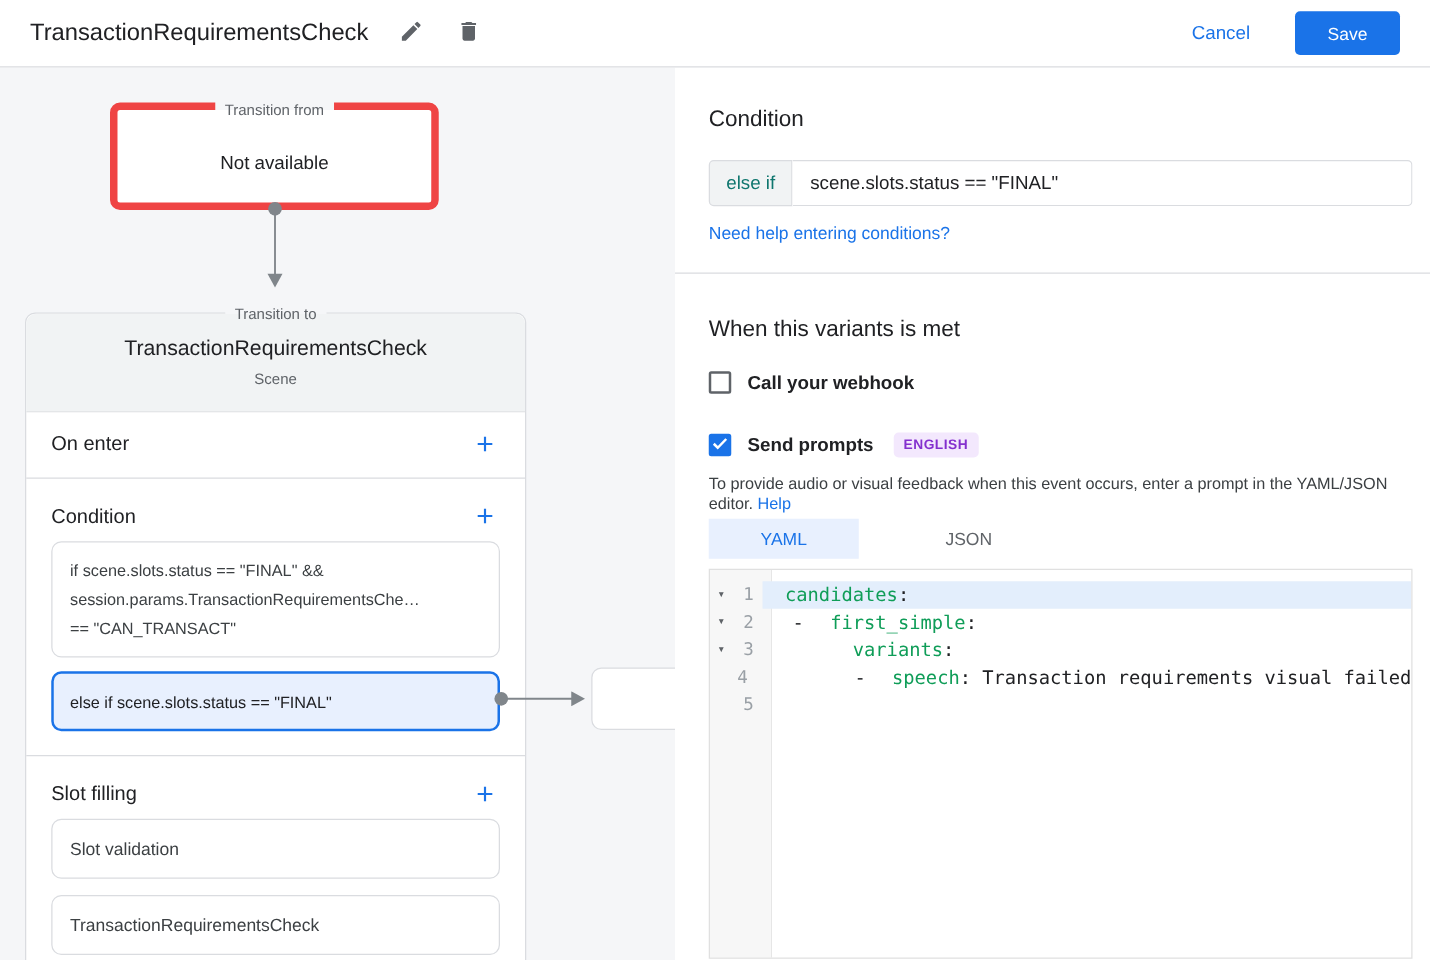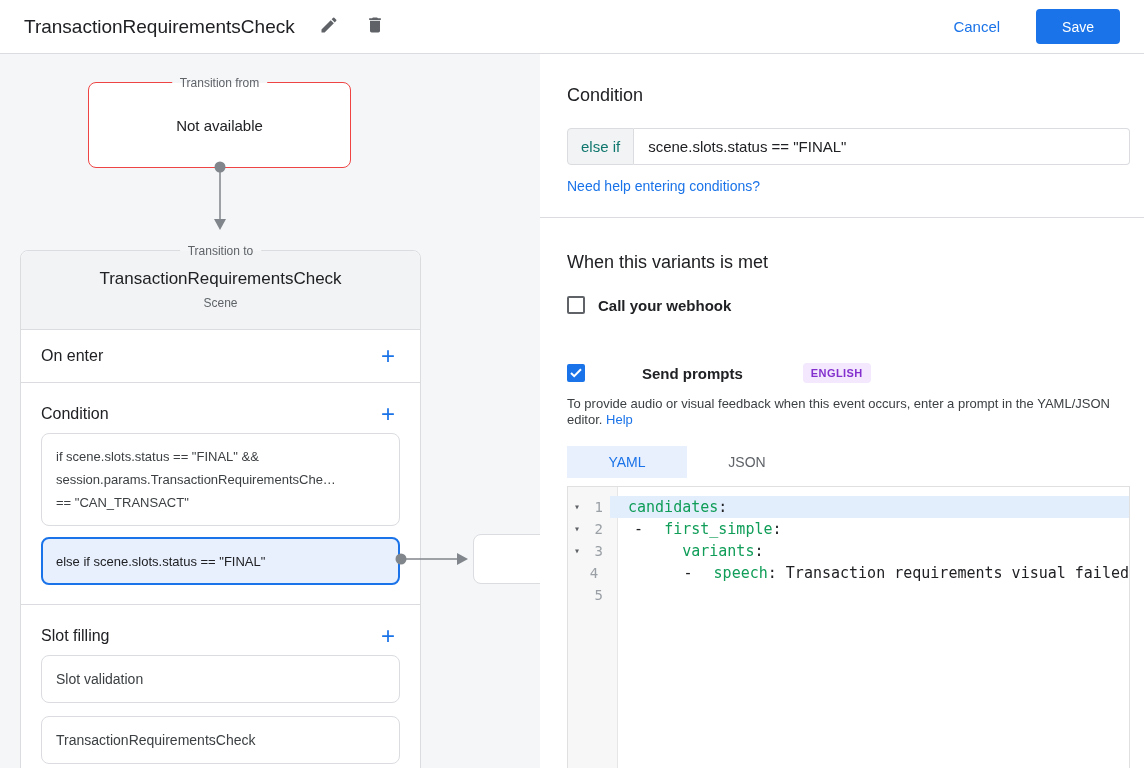--- a/index.html
+++ b/index.html
@@ -19,21 +19,21 @@
                 font-family:inherit; cursor:pointer; margin-right:36px; }
   .save-btn { background:#1a73e8; color:#fff; border:none; border-radius:4px; height:35px; padding:0 26px;
               font-size:14px; font-weight:500; font-family:inherit; cursor:pointer; }
 
   
   .canvas { position:absolute; left:0; top:54px; width:540px; height:714px; background:#f5f6f8; overflow:hidden; }
 
   .flow-legend { position:absolute; top:-9px; left:50%; transform:translateX(-50%); padding:0 8px;
                  font-size:12px; color:#5f6368; white-space:nowrap; line-height:18px; }
   .tf-box { position:absolute; left:88px; top:28px; width:263px; height:86px; background:#fff;
-            border:1px solid #ef4444; border-radius:8px; }
+            border:6px solid #ef4444; border-radius:8px; }
   .tf-box .flow-legend { background:linear-gradient(#f5f6f8 0 50%, #ffffff 50% 100%); }
   .tf-value { position:absolute; left:0; right:0; top:34px; text-align:center; font-size:15px; color:#202124; }
 
   .flow-arrow { position:absolute; }
   .flow-arrow circle { fill:#80868b; }
   .flow-arrow line { stroke:#80868b; stroke-width:1.5; }
   .flow-arrow polygon { fill:#80868b; }
 
   .scene-card { position:absolute; left:20px; top:196px; width:401px; height:580px; background:#fff;
                 border:1px solid #dadce0; border-radius:8px; }
@@ -77,32 +77,32 @@
                 font-size:15px; color:#202124; padding:0 14px; font-family:inherit; outline:none; background:#fff; }
 
   .help-link { display:inline-block; margin-top:13px; font-size:14px; color:#1a73e8; text-decoration:none; }
 
   .panel-divider { height:1px; background:#dadce0; margin:22px -14px 0 -27px; }
 
   .when-heading { margin-top:33px; font-size:18px; font-weight:400; color:#202124; line-height:22px; }
 
   .check-row { display:flex; align-items:center; }
   .check-row.webhook { margin-top:23px; }
-  .check-row.prompts { margin-top:49px;gap:44px; }
+  .check-row.prompts { margin-top:31px; }
   .checkbox { width:18px; height:18px; border:2px solid #5f6368; border-radius:2px; background:#fff; cursor:pointer; }
   .checkbox.checked { background:#1a73e8; border-color:#1a73e8; display:flex; align-items:center; justify-content:center; }
   .checkbox.checked svg { stroke:#fff; }
   .check-label { margin-left:13px; font-size:15px; font-weight:700; color:#202124; }
   .lang-badge { margin-left:16px; background:#f3e8fd; color:#8430ce; font-size:11px; font-weight:700;
                 letter-spacing:0.4px; padding:4px 8px; border-radius:4px; }
 
   .desc { margin-top:13px; font-size:13px; line-height:16px; color:#3c4043; max-width:566px; }
   .desc a { color:#1a73e8; text-decoration:none; }
 
-  .tabs { display:flex; margin-top:18px; }
+  .tabs { display:flex; margin-top:4px;gap:28px; }
   .tab { width:120px; height:32px; display:flex; align-items:center; justify-content:center;
          font-size:14px; font-weight:500; color:#5f6368; cursor:pointer; }
   .tab.active { background:#e8f0fe; color:#1a73e8; }
 
   .editor { margin-top:8px; border:1px solid #e0e0e0; height:312px; overflow:hidden;
             background:linear-gradient(to right, #f7f7f7 0, #f7f7f7 49px, #e6e6e6 49px, #e6e6e6 50px, #fff 50px);
             padding-top:9px; font-family:"DejaVu Sans Mono", monospace; }
   .ed-row { display:flex; height:22px; line-height:22px; }
   .ed-fold { width:18px; text-align:center; font-size:10px; color:#5f6368; cursor:pointer; }
   .ed-num { width:24px; text-align:right; padding-right:7px; font-size:14px; color:#9aa0a6; }

